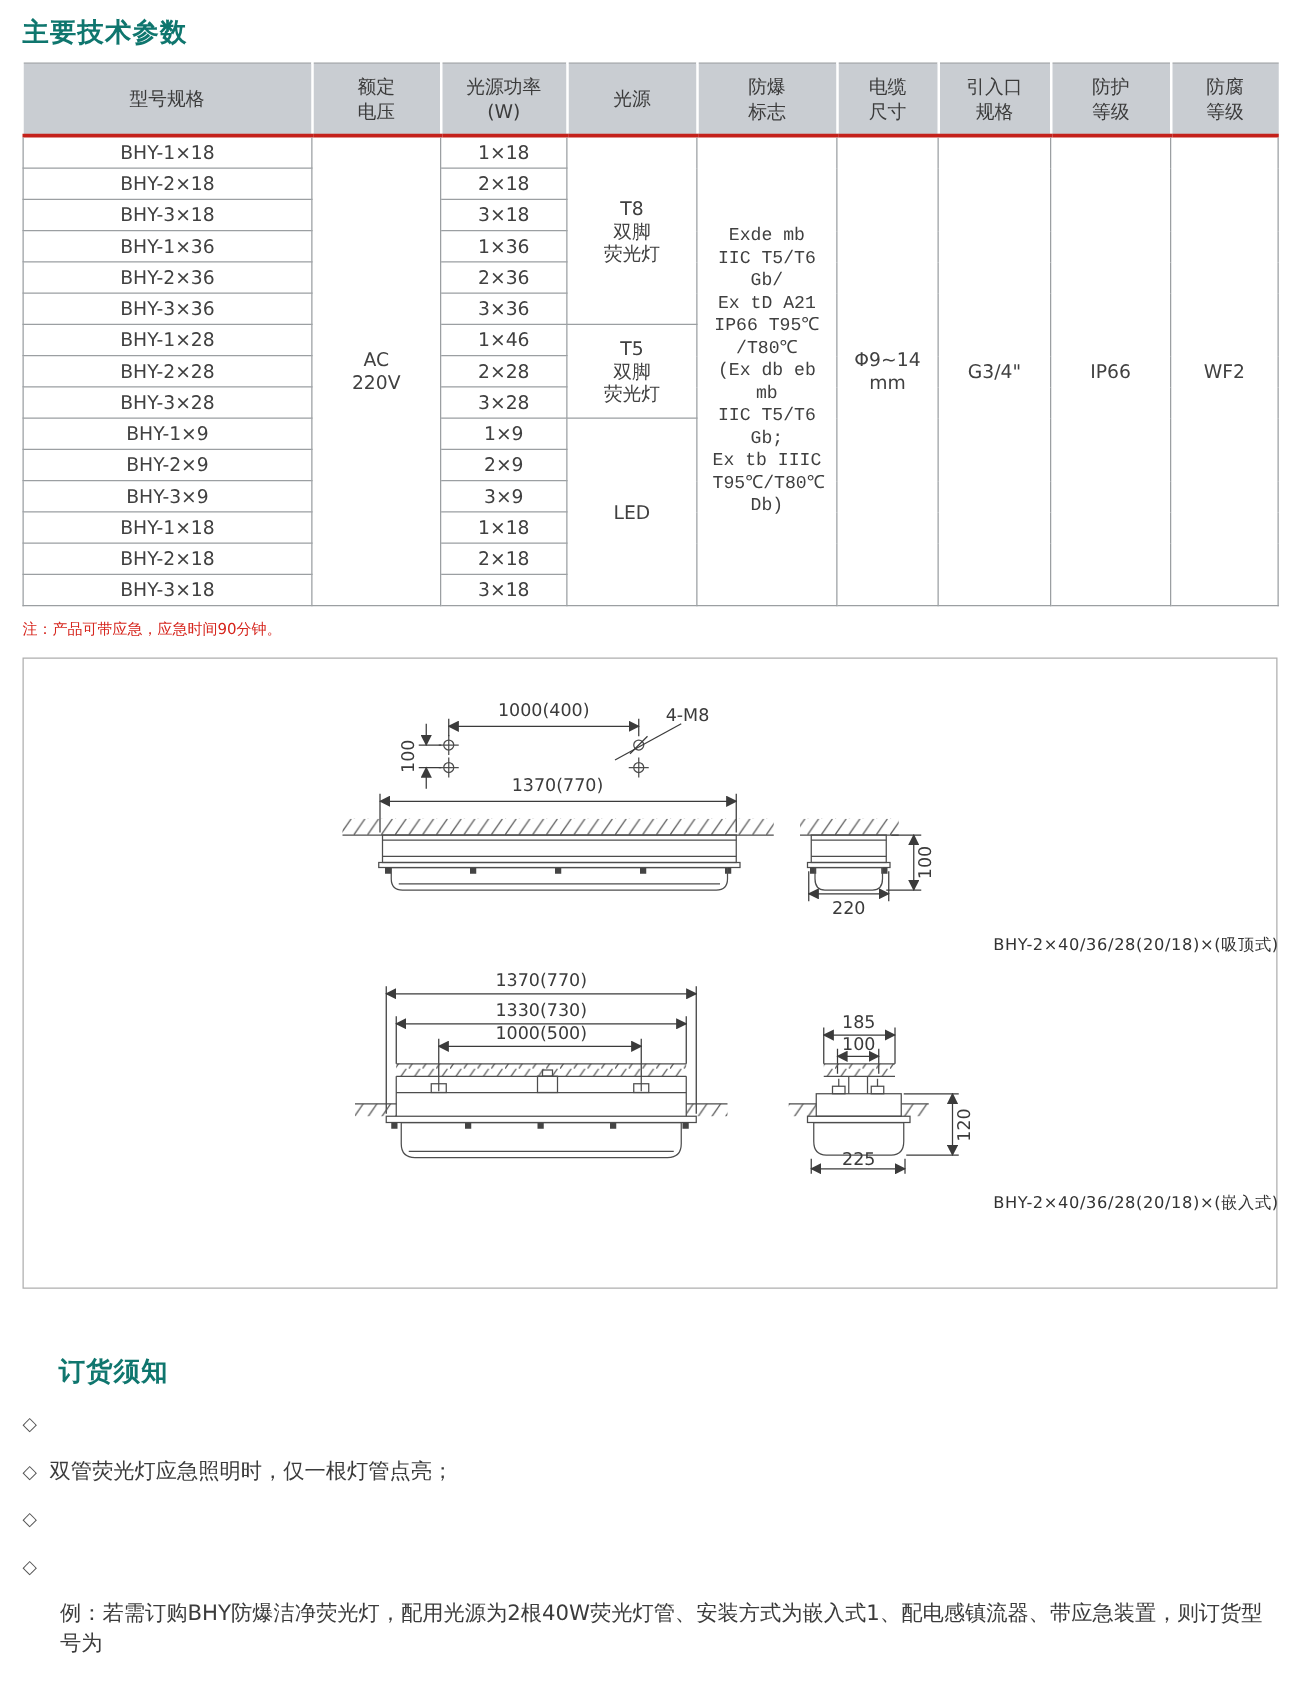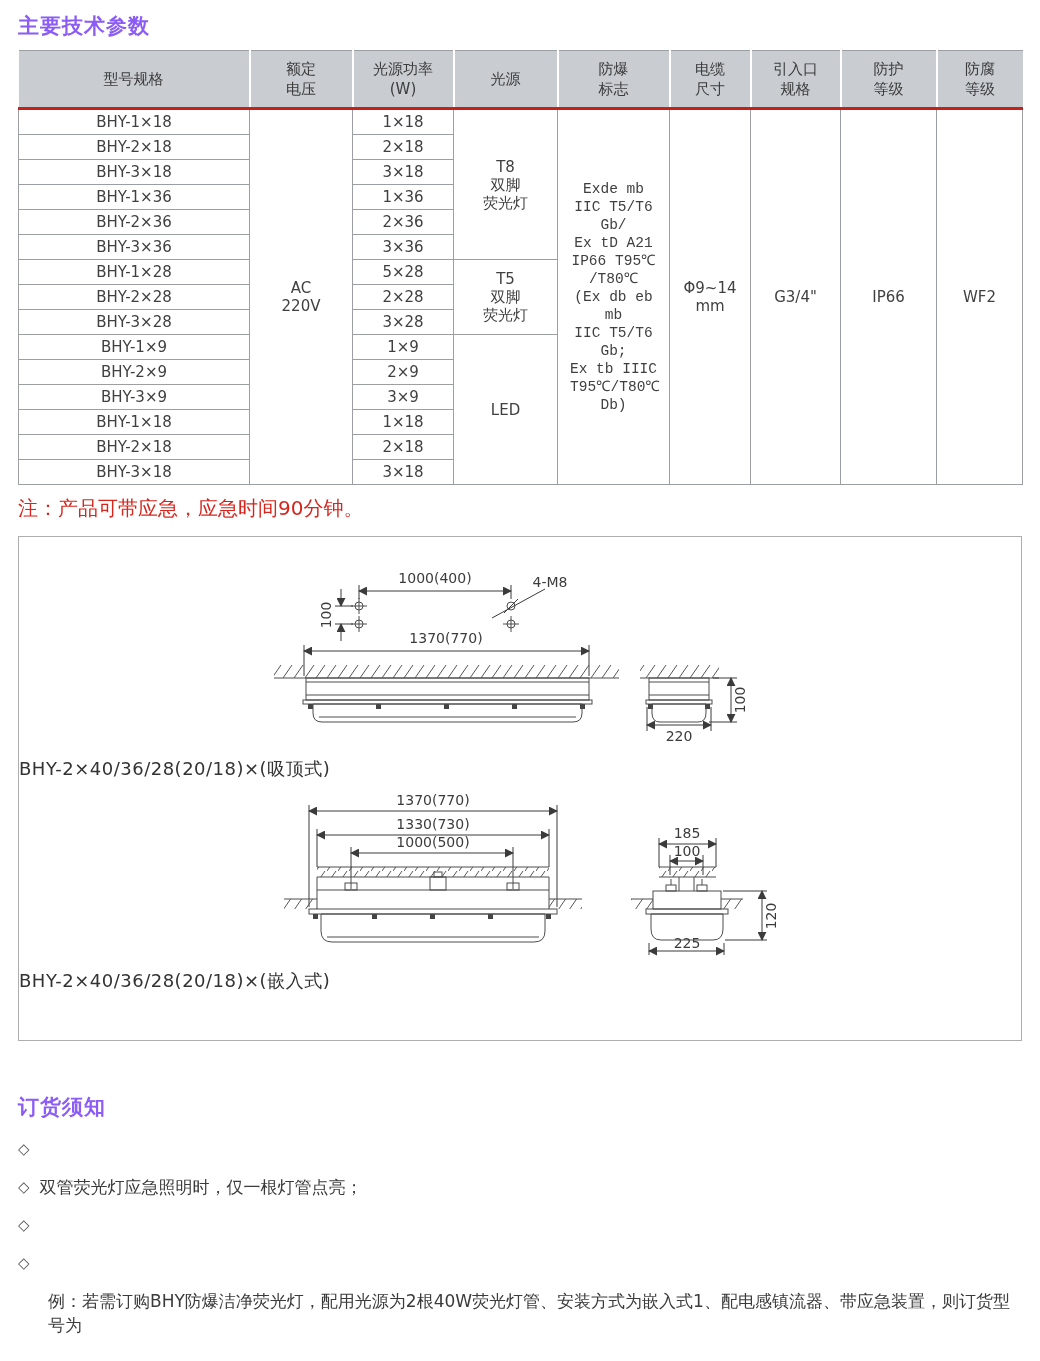--- a/index.html
+++ b/index.html
@@ -1,32 +1,32 @@
 <!DOCTYPE html>
 <html><head>
 <meta charset="utf-8">
 <style>
   html,body{margin:0;padding:0;background:#ffffff;}
   body{width:1040px;min-height:1361px;font-family:"DejaVu Sans",sans-serif;color:#3b3b3b;}
   .page{padding:0 18px;box-sizing:border-box;width:1040px;}
-  h1.sec{color:#8b5cf6;font-size:21px;font-weight:bold;margin:0;padding:12px 0 10px 0;letter-spacing:1px;}
+  h1.sec{color:#0f766e;font-size:21px;font-weight:bold;margin:0;padding:12px 0 10px 0;letter-spacing:1px;}
   
   table.specs{border-collapse:collapse;table-layout:fixed;width:1004px;font-size:15px;color:#404040;}
   table.specs th{background:#c9cdd2;font-weight:normal;font-size:15px;color:#3b3b3b;
        height:52px;border-top:1px solid #9b9fa2;border-bottom:3px solid #c4211b;
        white-space:pre-line;line-height:20px;padding:2px 0;}
   table.specs th + th{border-left:2px solid #ffffff;}
   table.specs td{border:1px solid #9b9fa2;text-align:center;height:24px;padding:0 12px;line-height:18px;}
   td.pre{white-space:pre-line;margin-top:16px;}
   td.exmark{font-size:14.5px;line-height:19px;font-family:Liberation Mono, monospace;}
-  p.note{color:#d6251d;font-size:20px;margin:10px 0 0 0;}
+  p.note{color:#d6251d;font-size:12px;margin:10px 0 0 0;}
   
   .secgap{margin-top:34px;}
   .drawing-box{margin-top:14px;border:1px solid #aeaeae;width:1004px;height:505px;box-sizing:border-box;padding-top:24px;}
-  .caption{width:1004px;text-align:left;font-size:18px;color:#333;margin:2px 0 12px 0;letter-spacing:0.5px;}
+  .caption{width:1004px;text-align:right;font-size:13px;color:#333;margin:2px 0 12px 0;letter-spacing:0.5px;}
   svg .ln{stroke:#4d4d4d;stroke-width:1;fill:none;}
   svg .dim{stroke:#3b3b3b;stroke-width:1;fill:none;}
   svg text{font-family:"DejaVu Sans",sans-serif;font-size:14px;fill:#3b3b3b;}
   
   .order-item{display:flex;gap:10px;font-size:17px;margin:14px 0;align-items:flex-start;line-height:24px;}
   .diamond{font-size:15px;color:#555;line-height:24px;}
   p.ex1{font-size:17px;margin:14px 0 0 30px;line-height:24px;}
 </style>
 </head>
 <body>
@@ -107,21 +107,21 @@
       <tr>
           <td>BHY-2×36</td>
           <td>2×36</td>
         </tr>
       <tr>
           <td>BHY-3×36</td>
           <td>3×36</td>
         </tr>
       <tr>
         <td>BHY-1×28</td>
-        <td>5×28</td>
+        <td>1×46</td>
         <td class="pre" rowspan="3">T5
 双脚
 荧光灯</td>
       </tr>
       <tr>
           <td>BHY-2×28</td>
           <td>2×28</td>
         </tr>
       <tr>
           <td>BHY-3×28</td>
@@ -337,21 +337,21 @@
         <line class="dim" x1="630" y1="150" x2="630" y2="162"></line>
         <line class="dim" x1="705" y1="150" x2="705" y2="162"></line>
         <line class="dim" x1="630" y1="158" x2="705" y2="158" marker-start="url(#a2)" marker-end="url(#a2)"></line>
         <text x="668" y="155" text-anchor="middle" font-size="13">225</text>
       </g>
     </svg>
 
     <div class="caption">BHY-2×40/36/28(20/18)×(嵌入式)</div>
   </div>
 
-  <h1 class="sec" style="margin-top:40px;padding-bottom:2px;">订货须知</h1>
+  <h1 class="sec" style="margin-top:40px;padding-bottom:2px;margin-left:29px;">订货须知</h1>
 
   <div>
     <div class="order-item">
       <span class="diamond">◇</span>
     </div>
     <div class="order-item">
       <span class="diamond">◇</span>
       <span>双管荧光灯应急照明时，仅一根灯管点亮；</span>
     </div>
     <div class="order-item">

